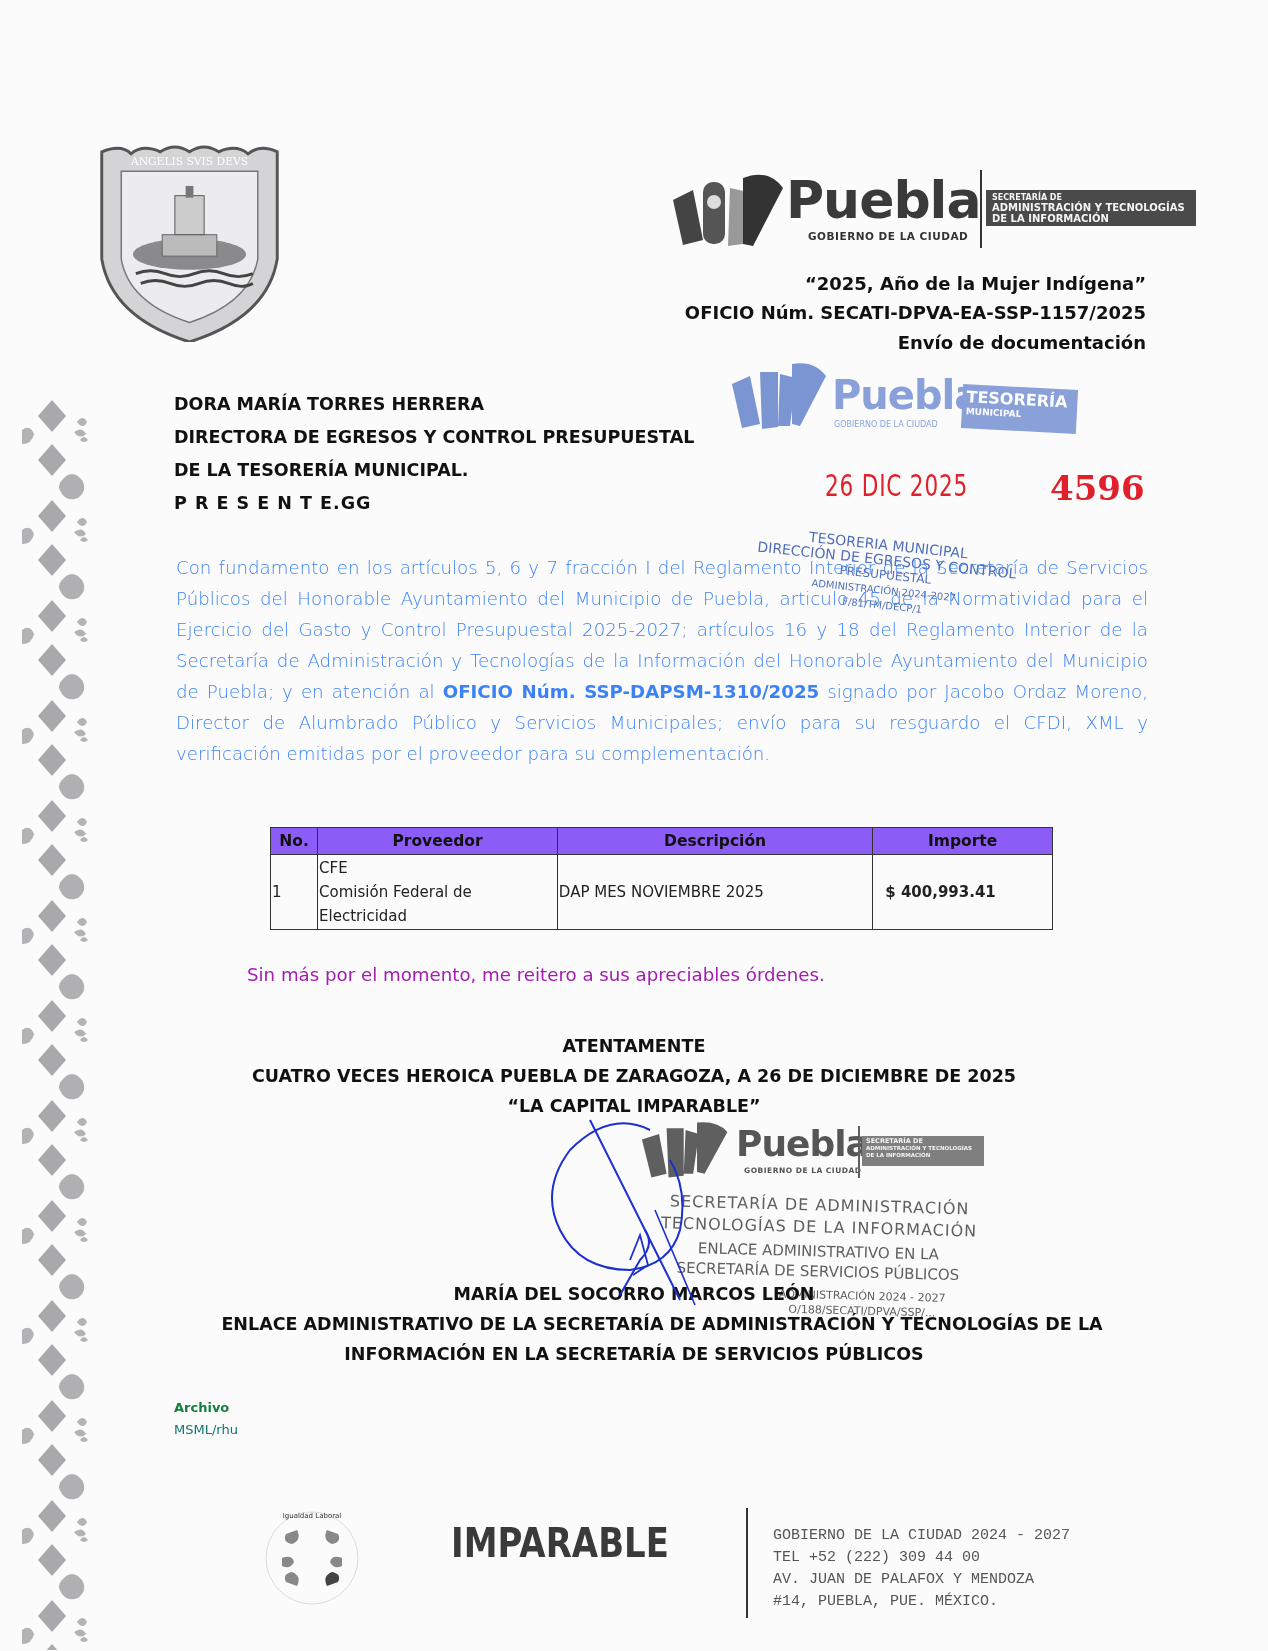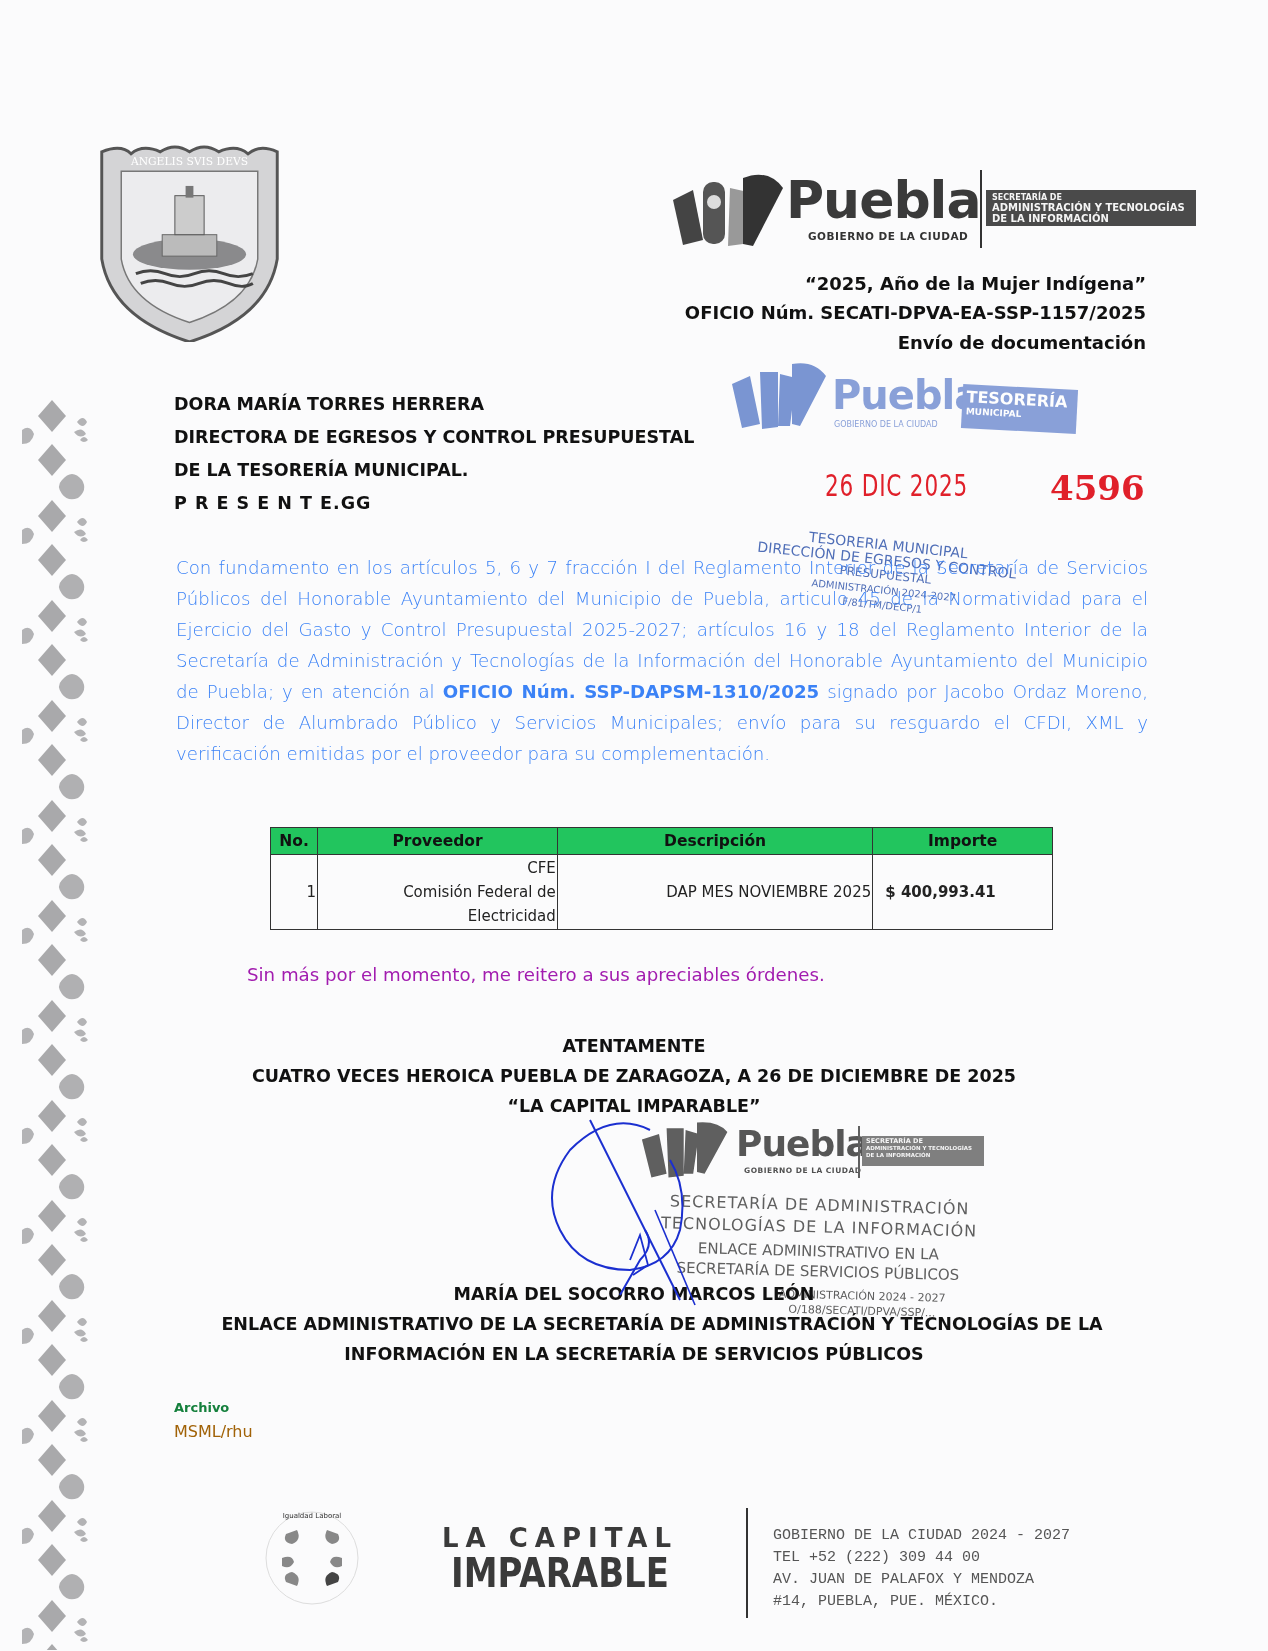--- a/index.html
+++ b/index.html
@@ -32,23 +32,23 @@
     text-align:justify; color:#3b82f6; font-weight:300;
   }
   #body-paragraph b { font-weight:bold; }
 
   
   #items-table {
     left:270px; top:827px; width:783px; border-collapse:collapse;
     font-family:"DejaVu Sans", sans-serif; font-size:15px;
   }
   #items-table th {
-    background:#22c55e; font-weight:bold; height:24px; border:1.5px solid #333; font-size:15.5px; color:#111;
-  }
-  #items-table td { border:1.5px solid #333; text-align:right; height:72px; line-height:24px; color:#222; }
+    background:#8b5cf6; font-weight:bold; height:24px; border:1.5px solid #333; font-size:15.5px; color:#111;
+  }
+  #items-table td { border:1.5px solid #333; text-align:left; height:72px; line-height:24px; color:#222; }
 
   .closing { left:0; width:1268px; text-align:center; font-family:"DejaVu Sans", sans-serif; font-weight:bold; font-size:17.5px; color:#111; }
 
   .stamp-blue { color:#3d5fb0; font-family:"DejaVu Sans", sans-serif; }
   .stamp-grey { color:#444; font-family:"DejaVu Sans", sans-serif; }
 
   #footer-address { left:773px; top:1525px; font-family:"Liberation Mono", monospace; font-size:15px; line-height:22px; color:#555; }
   #footer-divider { left:746px; top:1508px; width:2px; height:110px; background:#333; }
 </style>
 </head>
@@ -200,37 +200,36 @@
 
 <svg class="abs" style="left:530px;top:1110px;width:200px;height:210px" viewBox="0 0 200 210">
   <path d="M60,10 L150,190" stroke="#1b2fd0" stroke-width="2" fill="none"></path>
   <path d="M120,20 q-40,-20 -80,20 q-30,40 -10,80 q20,40 70,40 q40,-5 50,-40 q8,-40 -10,-70" stroke="#1b2fd0" stroke-width="2" fill="none"></path>
   <path d="M115,120 q10,15 -5,30 l-20,35" stroke="#1b2fd0" stroke-width="2" fill="none"></path>
   <path d="M100,150 l10,-25 l8,30 l-15,10" stroke="#1b2fd0" stroke-width="1.8" fill="none"></path>
   <path d="M125,100 L165,195" stroke="#1b2fd0" stroke-width="1.6" fill="none"></path>
 </svg>
 
 <div class="abs" style="left:174px;top:1400px;font-family:'DejaVu Sans',sans-serif;font-size:13px;font-weight:bold;color:#15803d">Archivo</div>
-<div class="abs" style="left:174px;top:1422px;font-family:'DejaVu Sans',sans-serif;font-size:16px;color:#a16207">MSML/rhu</div>
+<div class="abs" style="left:174px;top:1422px;font-family:'DejaVu Sans',sans-serif;font-size:13px;color:#0f766e">MSML/rhu</div>
 
 <svg class="abs" style="left:262px;top:1508px;width:100px;height:100px" viewBox="0 0 100 100">
   <circle cx="50" cy="50" r="46" fill="none" stroke="#ddd" stroke-width="1"></circle>
   <g fill="#888">
     <path d="M35,22 q5,10 -5,14 q-10,-2 -6,-10z"></path>
       <path d="M65,22 q-5,10 5,14 q10,-2 6,-10z"></path>
     <path d="M20,50 q10,-4 12,4 q-4,8 -12,4z"></path>
       <path d="M80,50 q-10,-4 -12,4 q4,8 12,4z"></path>
     <path d="M35,78 q5,-10 -5,-14 q-10,2 -6,10z"></path>
       <path d="M65,78 q-5,-10 5,-14 q10,2 6,10z" fill="#444"></path>
   </g>
   <text x="50" y="10" text-anchor="middle" font-size="7" fill="#333" font-family="DejaVu Sans, sans-serif">Igualdad Laboral</text>
 </svg>
 
 <div class="abs" style="left:410px;top:1523px;width:300px;font-family:'DejaVu Sans',sans-serif;font-weight:bold;color:#3a3a3a">
-  <div style="font-size:26px;letter-spacing:7px;text-align:center">LA CAPITAL</div>
   <div style="font-size:40px;line-height:40px;text-align:center;transform:scaleX(0.85)">IMPARABLE</div>
 </div>
 
 <div id="footer-divider" class="abs"></div>
 <div id="footer-address" class="abs">
   <div>GOBIERNO DE LA CIUDAD 2024 - 2027</div>
   <div>TEL +52 (222) 309 44 00</div>
   <div>AV. JUAN DE PALAFOX Y MENDOZA</div>
   <div>#14, PUEBLA, PUE. MÉXICO.</div>
 </div>

